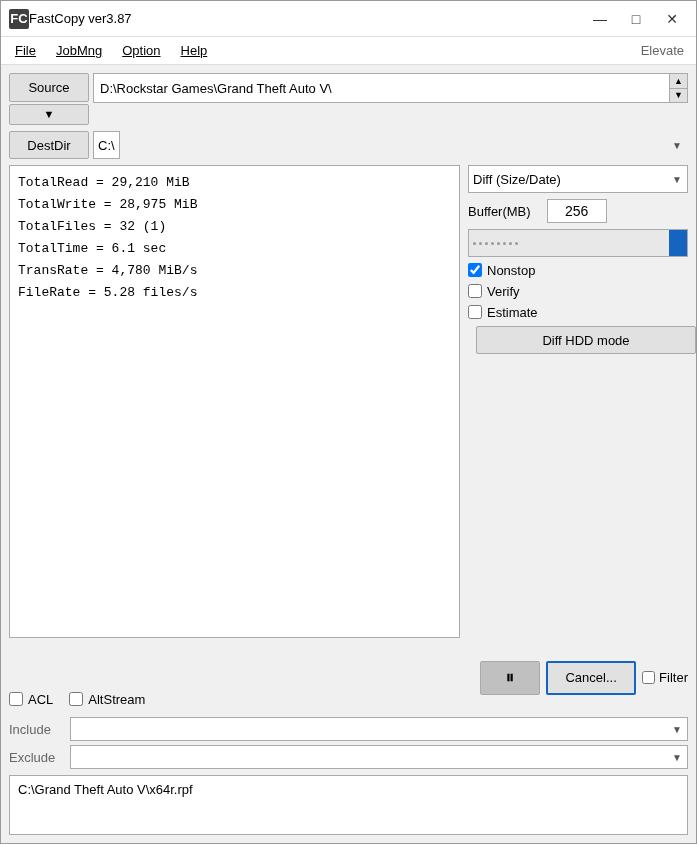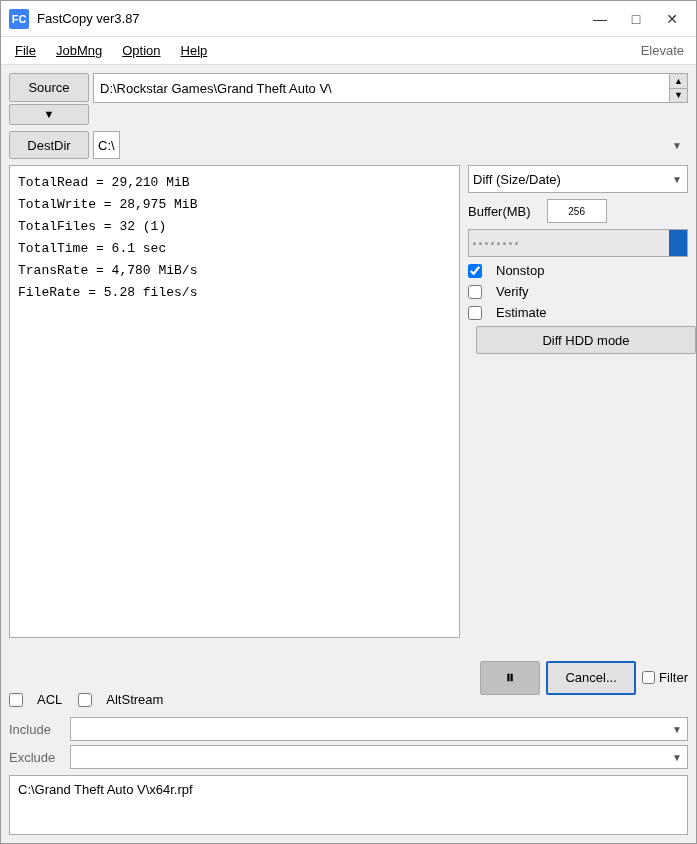--- a/index.html
+++ b/index.html
@@ -24,28 +24,28 @@
       height: 36px;
       display: flex;
       align-items: center;
       padding: 0 8px;
       border-bottom: 1px solid #ddd;
       user-select: none;
     }
     .title-bar-icon {
       width: 20px;
       height: 20px;
-      margin-right: 8px;
-      background: #3b82f6;
+      margin-right: 0;
+      background: #404040;
       border-radius: 2px;
       display: flex;
       align-items: center;
       justify-content: center;
       color: white;
-      font-size: 11px;
+      font-size: 13px;
       font-weight: bold;
     }
     .title-bar-text {
       flex: 1;
       font-size: 13px;
       font-weight: normal;
     }
     .title-bar-controls {
       display: flex;
       gap: 4px;
@@ -219,21 +219,21 @@
     .buffer-label {
       font-size: 13px;
       flex-shrink: 0;
     }
     .buffer-input {
       width: 60px;
       height: 24px;
       border: 1px solid #aaa;
       background: white;
       padding: 0 4px;
-      font-size: 10px;
+      font-size: 14px;
       text-align: center;
       font-family: inherit;
     }
     .speed-row {
       display: flex;
       align-items: center;
       gap: 6px;
     }
     .speed-btn {
       width: 90px;
@@ -270,22 +270,21 @@
       gap: 3px;
     }
     .speed-dot {
       width: 3px;
       height: 3px;
       background: #999;
       border-radius: 50%;
     }
     .checkbox-row {
       display: flex;
-      align-items: center;
-      gap: 14px;
+      gap: 5px;
     }
     .checkbox-row input[type="checkbox"] {
       width: 14px;
       height: 14px;
       cursor: pointer;
     }
     .checkbox-label {
       font-size: 13px;
       cursor: pointer;
     }

